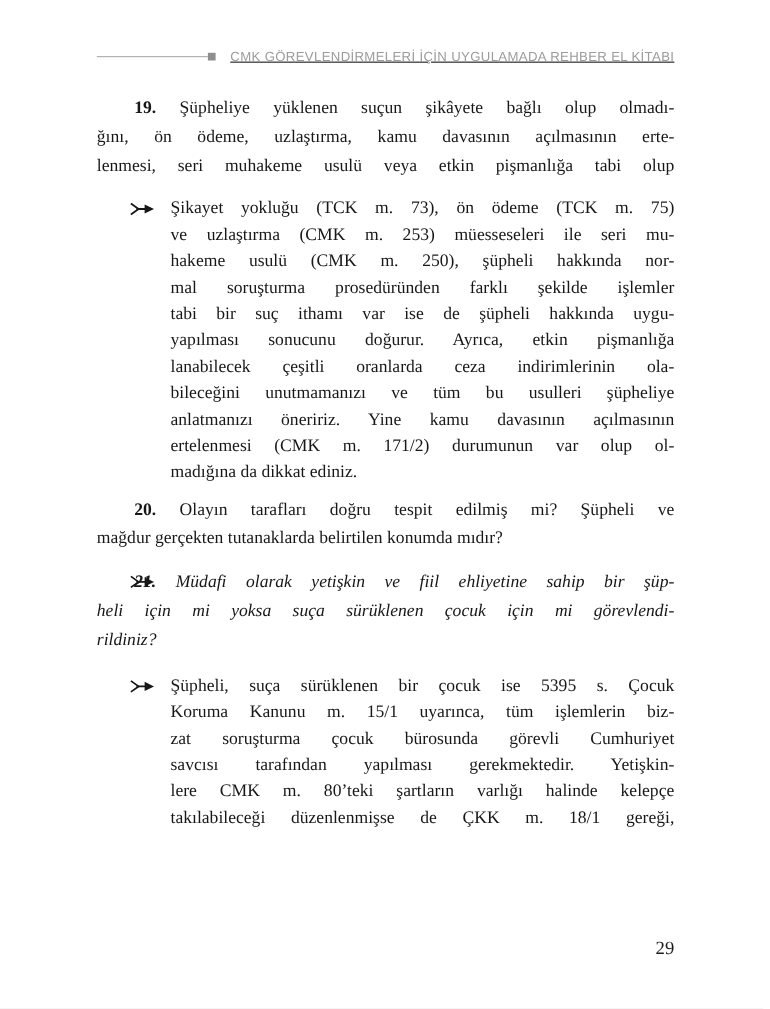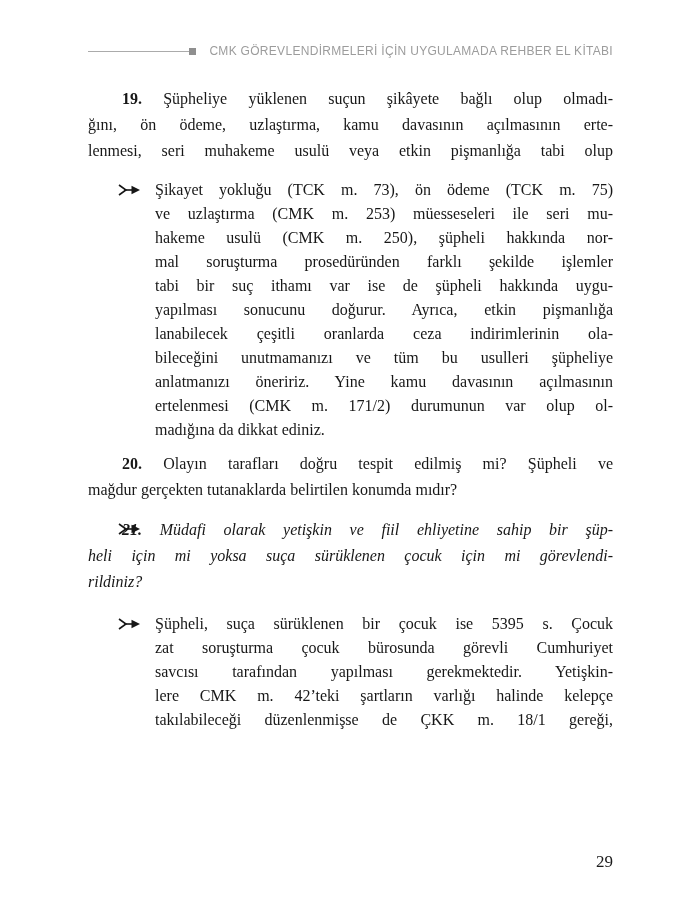--- a/index.html
+++ b/index.html
@@ -14,20 +14,21 @@
     overflow: hidden;
   }
   
   .header {
     position: absolute;
     left: 88px;
     width: 525px;
     top: 44px;
     display: flex;
     align-items: center;
+    text-decoration: underline;
   }
   .hrule {
     flex: 1;
     height: 1px;
     background: #ababab;
   }
   .hsq {
     width: 7px;
     height: 7px;
     background: #8f8f8f;
@@ -154,23 +155,24 @@
     <div class="b mt17">
       <span class="arrow">
         <svg width="23" height="14" viewBox="0 0 23 14">
           <path d="M1 2 L8 7 L1 12" fill="none" stroke="#171717" stroke-width="1.6"></path>
           <line x1="6" y1="7" x2="15" y2="7" stroke="#171717" stroke-width="1.6"></line>
           <path d="M13.5 2.8 L22 7 L13.5 11.2 Z" fill="#171717"></path>
         </svg>
       </span>
       <div class="bullet-text">
         <div class="ln j">Şüpheli, suça sürüklenen bir çocuk ise 5395 s. Çocuk</div>
+        <div class="ln j">Koruma Kanunu m. 15/1 uyarınca, tüm işlemlerin biz-</div>
         <div class="ln j">zat soruşturma çocuk bürosunda görevli Cumhuriyet</div>
         <div class="ln j">savcısı tarafından yapılması gerekmektedir. Yetişkin-</div>
-        <div class="ln j">lere CMK m. 42’teki şartların varlığı halinde kelepçe</div>
+        <div class="ln j">lere CMK m. 80’teki şartların varlığı halinde kelepçe</div>
         <div class="ln j">takılabileceği düzenlenmişse de ÇKK m. 18/1 gereği,</div>
       </div>
     </div>
 
   </div>
 
   <div class="footer">
     <span>29</span>
   </div>
 

